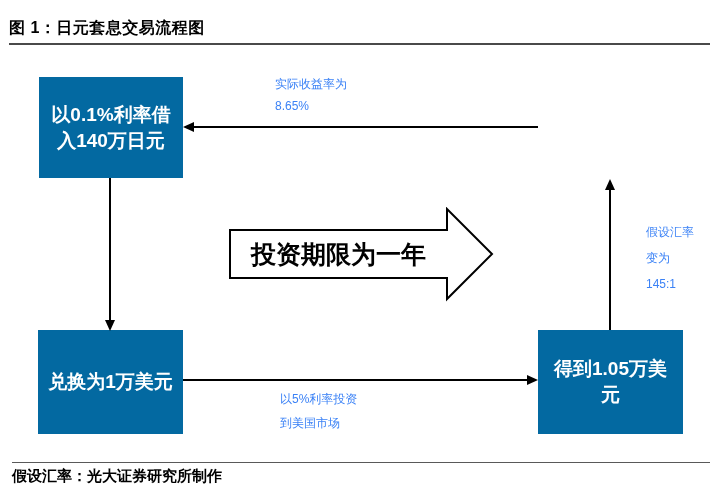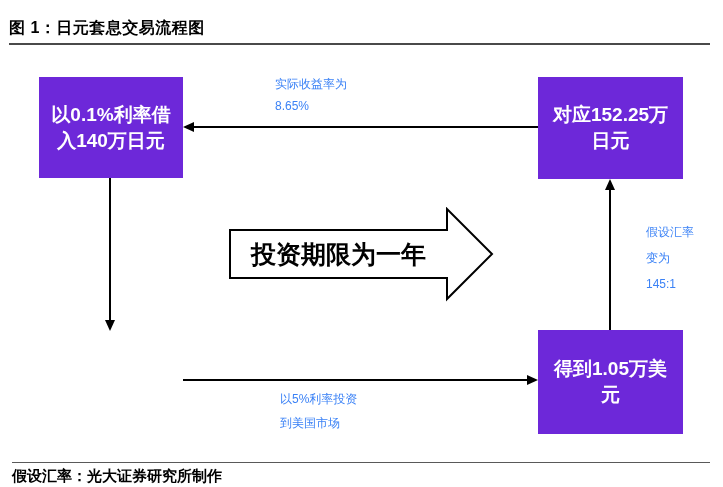--- a/index.html
+++ b/index.html
@@ -34,21 +34,21 @@
   }
   .footer {
     position: absolute;
     left: 12px; top: 460px;
     font-size: 15px;
     font-weight: 600;
     white-space: nowrap;
   }
   .box {
     position: absolute;
-    background: #6d28d9;
+    background: #0369a1;
     color: #ffffff;
     font-size: 19px;
     font-weight: 700;
     line-height: 26px;
     display: flex;
     align-items: center;
     justify-content: center;
     text-align: center;
   }
   .box span { white-space: pre-line; }
@@ -109,23 +109,22 @@
 
 <div class="page">
 
   <div class="title">图 1：日元套息交易流程图</div>
   <div class="title-rule"></div>
 
   <div class="box box-tl">
     <span>以0.1%利率借
 入140万日元</span>
   </div>
-  <div class="box box-tr">
-    <span>对应152.25万
-日元</span>
+  <div class="box box-bl">
+    <span>兑换为1万美元</span>
   </div>
   <div class="box box-br">
     <span>得到1.05万美
 元</span>
   </div>
 
   <div class="line line-top"></div>
   <div class="ah ah-left"></div>
   <div class="edge-label lbl-return">实际收益率为
 8.65%</div>

